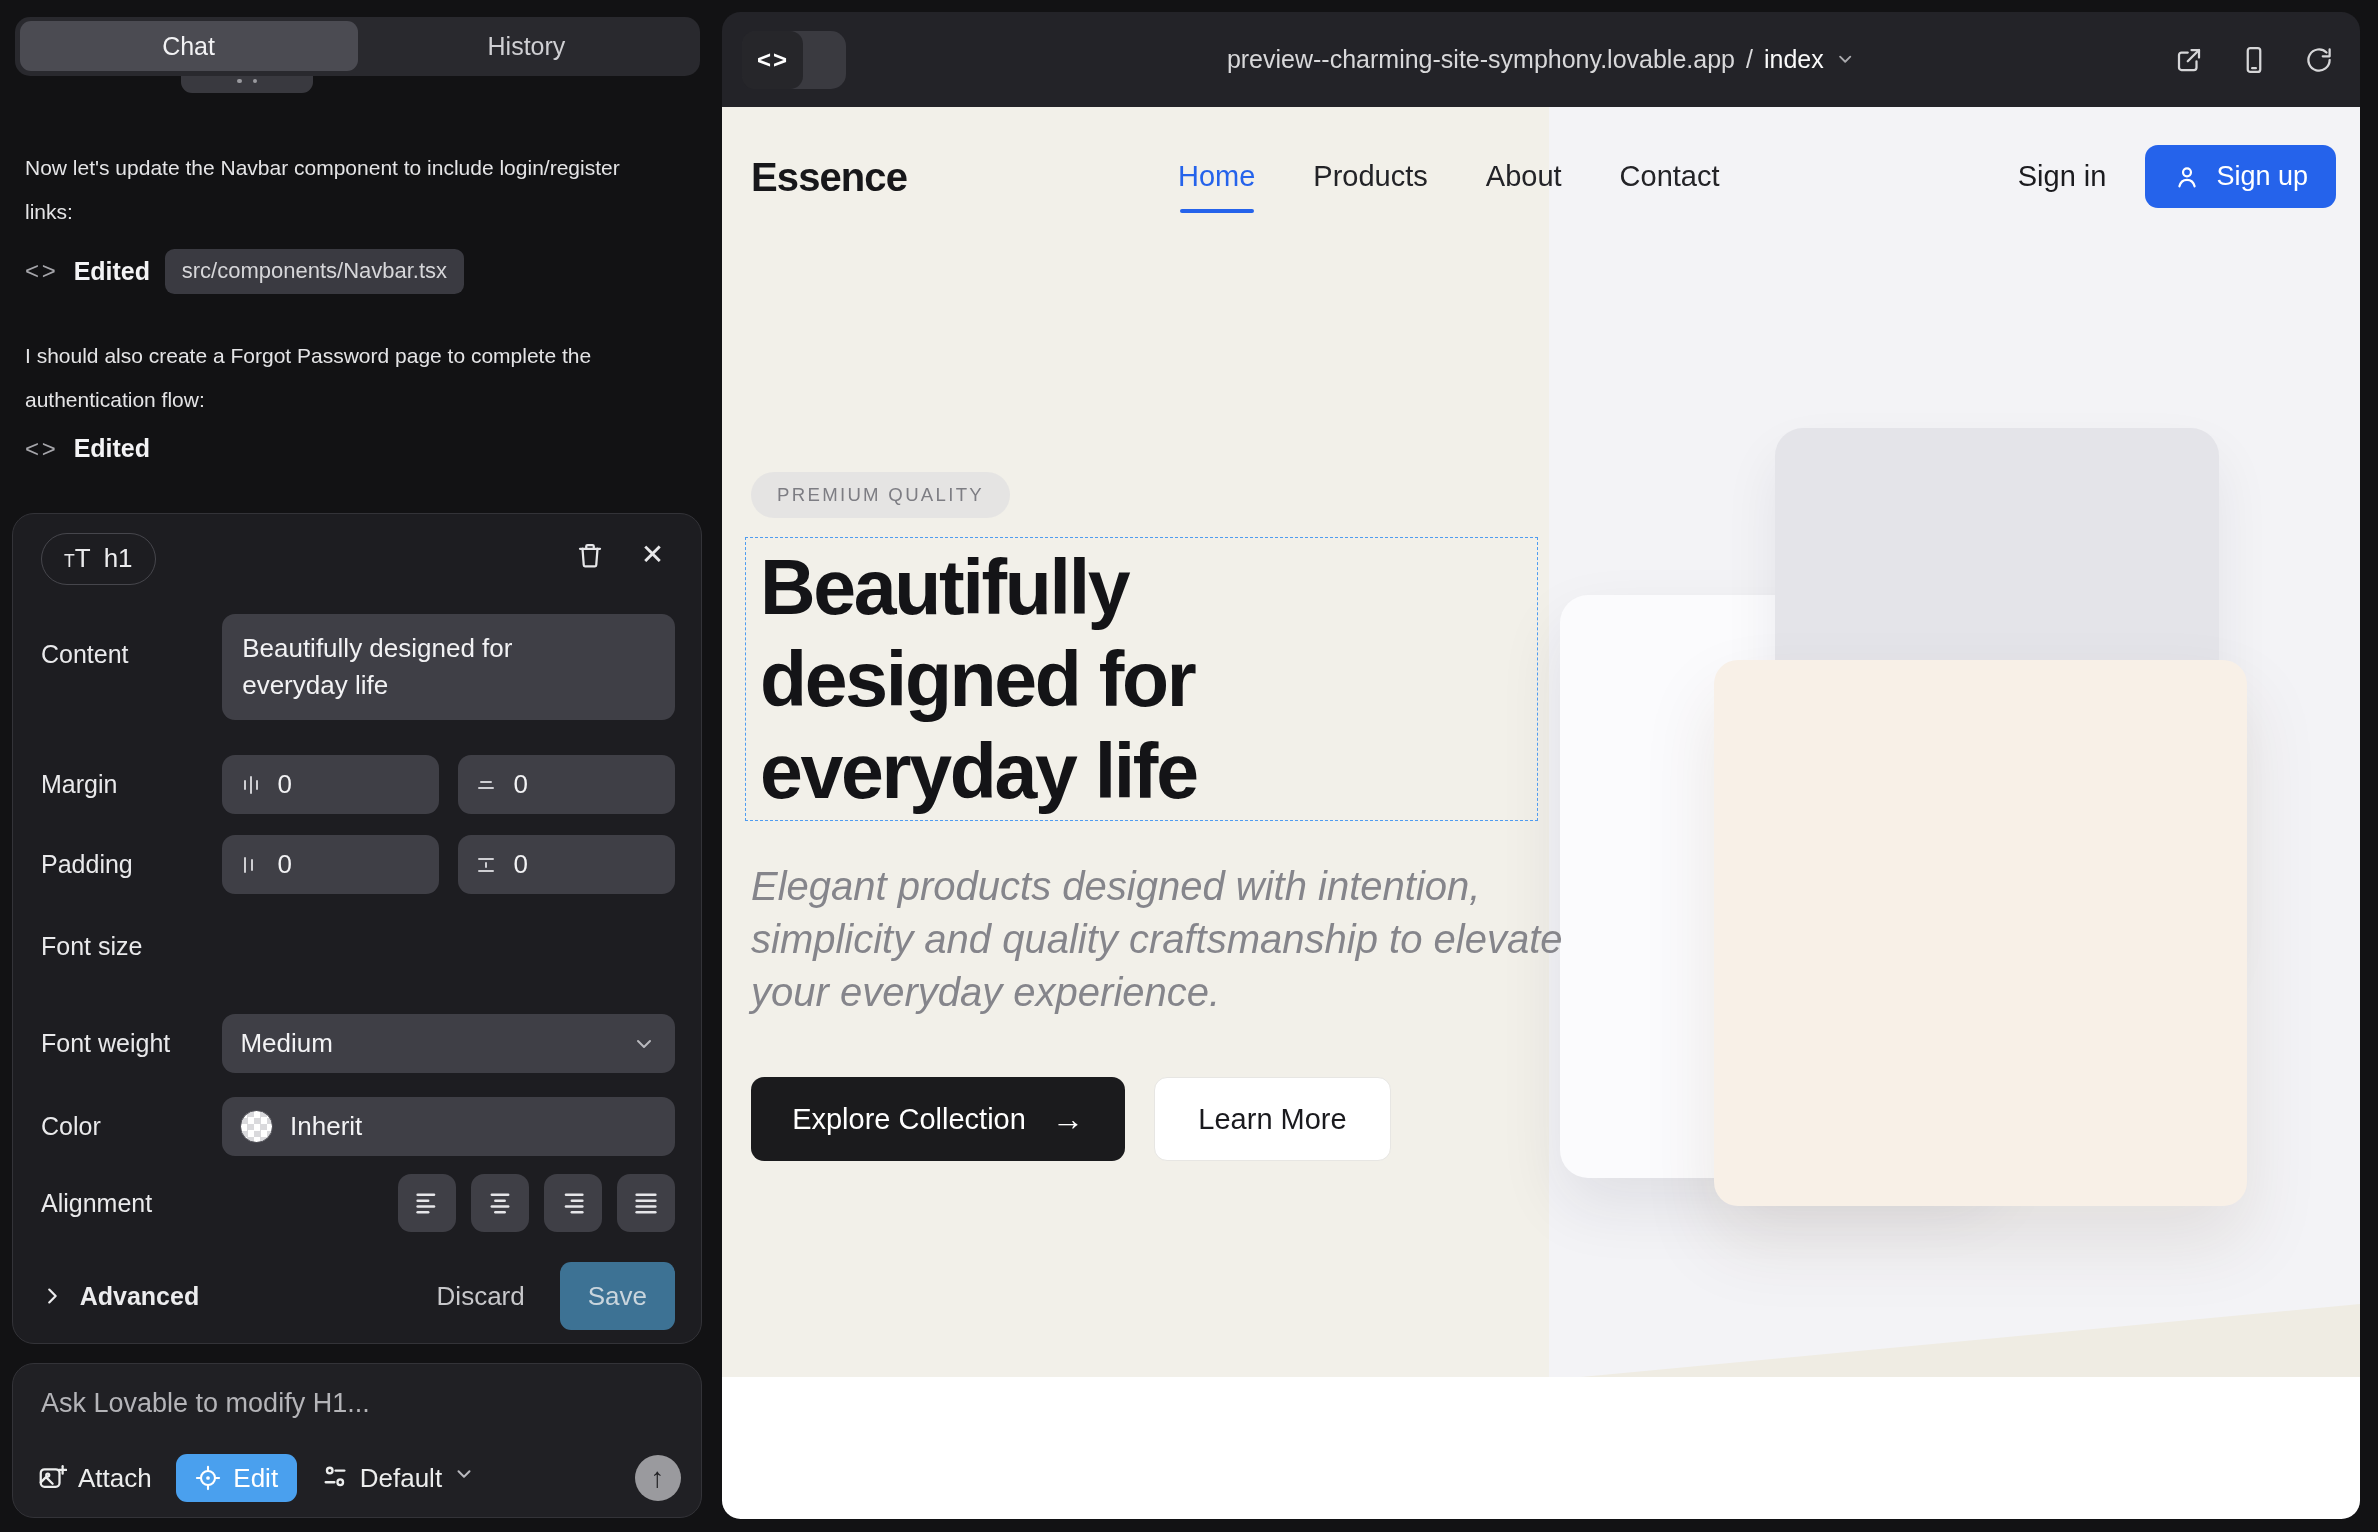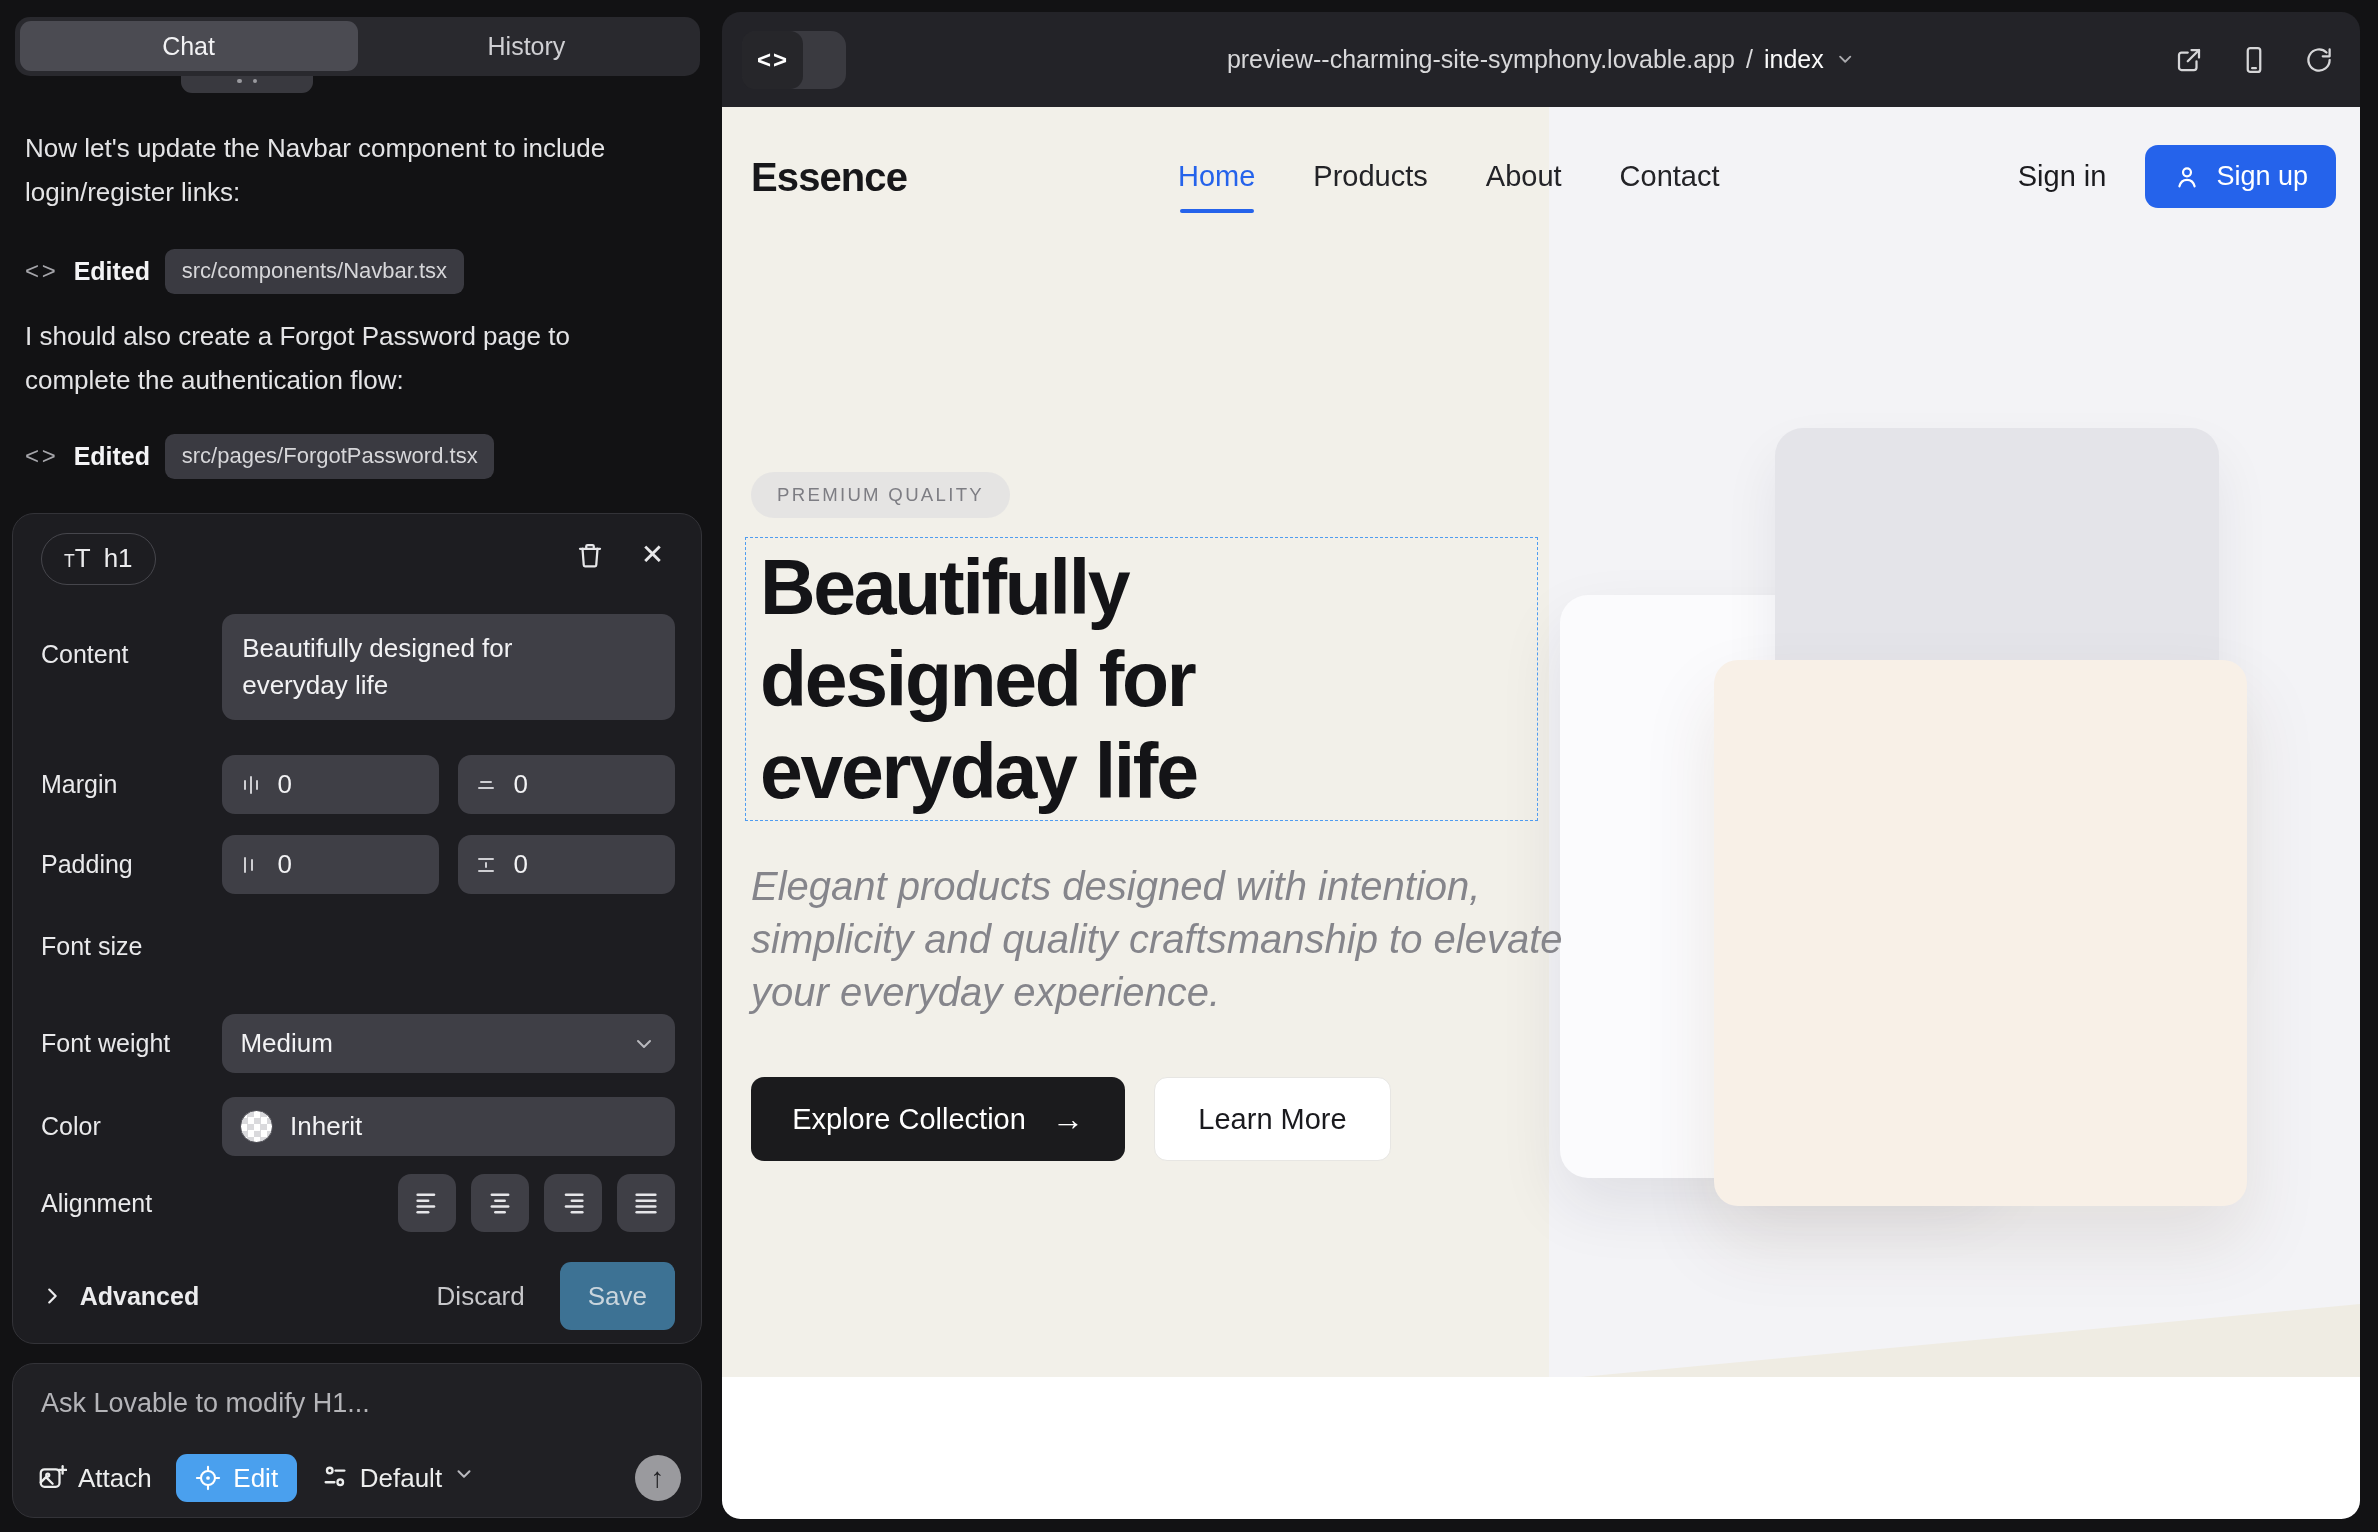--- a/index.html
+++ b/index.html
@@ -26,21 +26,21 @@
   }
   .tab.active { background:#4b4b52; color:#f2f2f4; }
 
   .peek-pill {
     position:absolute; left:181px; top:76px; width:132px; height:16.7px;
     background:#39393f; border-radius:0 0 11px 11px; z-index:1;
     display:flex; justify-content:center; gap:11px; padding-top:2.8px;
   }
   .peek-dot { width:4.6px; height:4.6px; border-radius:50%; background:#9a9a9f; }
 
-  .msg { position:absolute; left:25px; width:621px; font-size:26px; line-height:44px; color:#e4e4e6; }
+  .msg { position:absolute; left:25px; width:621px; font-size:21px; line-height:44px; color:#e4e4e6;margin-top:20px; }
   .msg-1 { top:126px; }
   .msg-2 { top:314px; }
 
   .edited-row { position:absolute; left:25px; display:flex; align-items:center; gap:15px; }
   .edited-row-1 { top:249px; }
   .edited-row-2 { top:434px; }
   .code-glyph { color:#a6a6ab; font-size:24px; letter-spacing:2.8px; }
   .edited-label { font-size:25px; font-weight:bold; color:#f4f4f6; }
   .file-badge { background:#3a3a41; color:#d6d6d9; font-size:22px; padding:9.3px 16.7px; border-radius:9.3px; white-space:nowrap; }
 
@@ -218,21 +218,20 @@
     <span class="code-glyph">&lt;&gt;</span>
     <span class="edited-label">Edited</span>
     <span class="file-badge">src/components/Navbar.tsx</span>
   </div>
 
   <div class="msg msg-2">I should also create a Forgot Password page to complete the authentication flow:</div>
 
   <div class="edited-row edited-row-2">
     <span class="code-glyph">&lt;&gt;</span>
     <span class="edited-label">Edited</span>
-    <span class="file-badge">src/pages/ForgotPassword.tsx</span>
   </div>
 
   <div class="editor-card">
 
     <div class="tag-chip">
       <span class="type-icon">
         <span class="t-small">T</span>
           <span class="t-big">T</span>
       </span>
       <span class="tag-label">h1</span>

